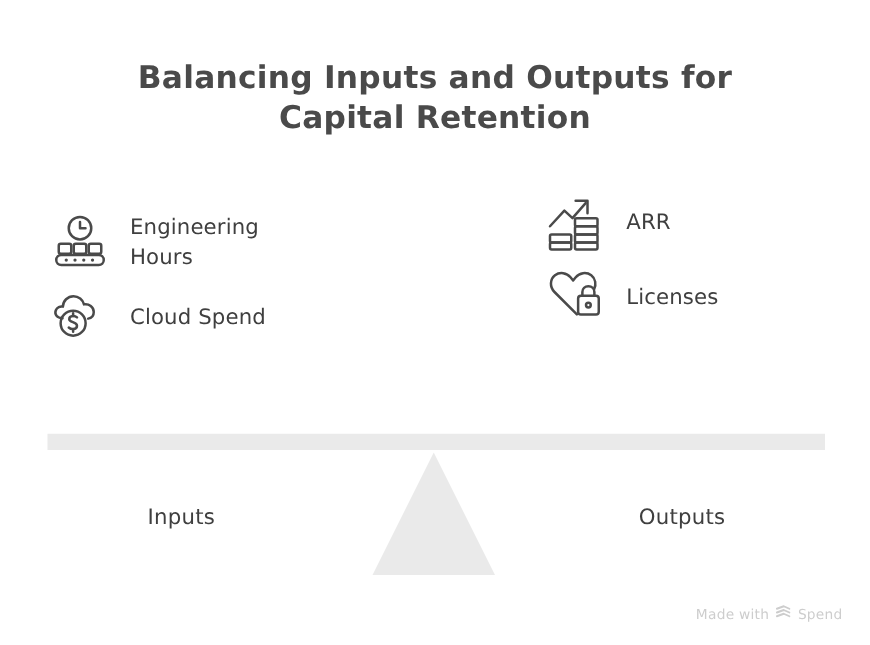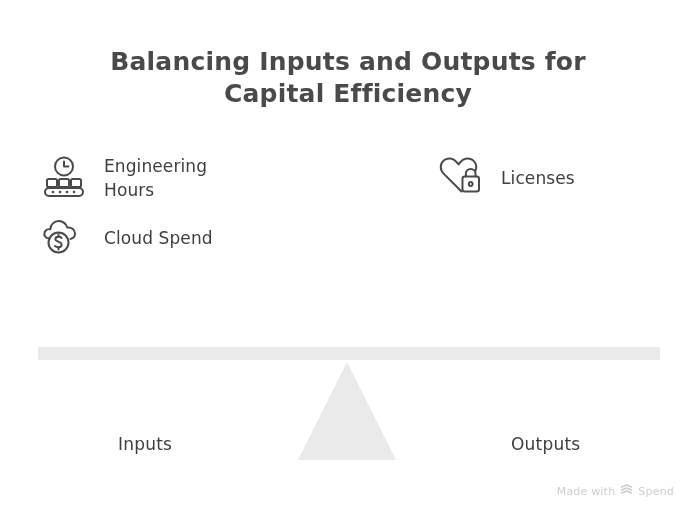--- a/index.html
+++ b/index.html
@@ -32,21 +32,21 @@
     line-height: 32px;
     letter-spacing: 0.2px;
     color: #4a4a4a;
   }
 
   
   .col {
     position: absolute;
     top: 148px;
   }
-  .col-left  { left: 38px;  width: 300px; }
+  .col-left  { left: 38px;  width: 300px; margin-top: 16px; }
   .col-right { left: 435px; width: 250px; }
 
   .item {
     display: flex;
     align-items: center;
     height: 60px;
     margin-bottom: 0px;
   }
   .item-icon {
     width: 52px;
@@ -86,21 +86,21 @@
     width: 0;
     height: 0;
     border-left: 49px solid transparent;
     border-right: 49px solid transparent;
     border-bottom: 98px solid #eaeaea;
   }
 
   
   .caption {
     position: absolute;
-    top: 434px;
+    top: 404px;
     font-family: "DejaVu Sans", sans-serif;
     font-size: 17px;
     color: #3f3f3f;
     letter-spacing: 0.2px;
   }
   .caption-left  { left: 118px; }
   .caption-right { left: 511px; }
 
   
   .watermark {
@@ -116,21 +116,21 @@
     letter-spacing: 0.2px;
     justify-content: space-between;
   }
   .watermark-logo { display: block; }
 </style>
 </head>
 <body>
 
 <div id="canvas">
 
-  <div class="title">Balancing Inputs and Outputs for Capital Efficiency</div>
+  <div class="title">Balancing Inputs and Outputs for Capital Retention</div>
 
   <div class="col col-left">
 
     <div class="item">
       <span class="item-icon">
         <svg width="48" height="48" viewBox="0 0 48 48" fill="none" stroke="#4a4a4a" stroke-width="2" stroke-linecap="round" stroke-linejoin="round">
           <circle cx="24" cy="12.5" r="9"></circle>
           <path d="M24 7.5 V12.5 H28.4"></path>
           <rect x="7" y="25" width="10" height="8" rx="1.6"></rect>
           <rect x="19" y="25" width="10" height="8" rx="1.6"></rect>
@@ -159,20 +159,35 @@
         </svg>
       </span>
       <span class="item-label">Cloud Spend</span>
     </div>
 
 
   </div>
 
   <div class="col col-right">
 
+    <div class="item">
+      <span class="item-icon">
+        <svg width="48" height="48" viewBox="0 0 48 48" fill="none" stroke="#4a4a4a" stroke-width="2" stroke-linecap="round" stroke-linejoin="round">
+          <path d="M3 27 L14.5 14.5 L21 20.5 L31.5 8.5"></path>
+          <path d="M23.5 6.5 H33 V16.5"></path>
+          <rect x="3" y="33.5" width="17" height="6.5" rx="1.3"></rect>
+          <rect x="3" y="40" width="17" height="5.5" rx="1.3"></rect>
+          <rect x="23" y="20.5" width="18" height="6.5" rx="1.3"></rect>
+          <rect x="23" y="27" width="18" height="6.5" rx="1.3"></rect>
+          <rect x="23" y="33.5" width="18" height="6.5" rx="1.3"></rect>
+          <rect x="23" y="40" width="18" height="5.5" rx="1.3"></rect>
+        </svg>
+      </span>
+      <span class="item-label">ARR</span>
+    </div>
 
     <div class="item">
       <span class="item-icon">
         <svg width="48" height="44" viewBox="0 0 48 44" fill="none" stroke="#4a4a4a" stroke-width="2" stroke-linecap="round" stroke-linejoin="round">
           <path d="M24.5 35.5 L6.6 17.6 C2.6 13.6 2.9 7.3 7 4.2
                    C10.9 1.3 16.4 2.2 19.4 5.8 L21.5 8.4 L23.6 5.8
                    C26.6 2.2 32.1 1.3 36 4.2 C39.4 6.8 40.2 11.5 38.3 15.3"></path>
           <rect x="25.5" y="20.5" width="16.5" height="15" rx="2.2"></rect>
           <path d="M28.9 20.5 V17.6 C28.9 14.9 30.9 12.9 33.7 12.9
                    C36.5 12.9 38.5 14.9 38.5 17.6 V20.5"></path>

